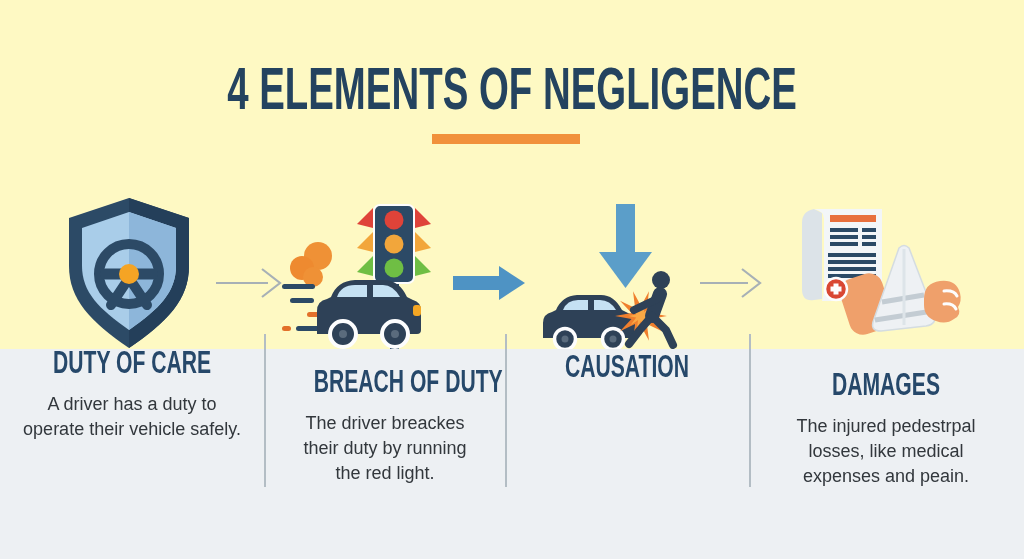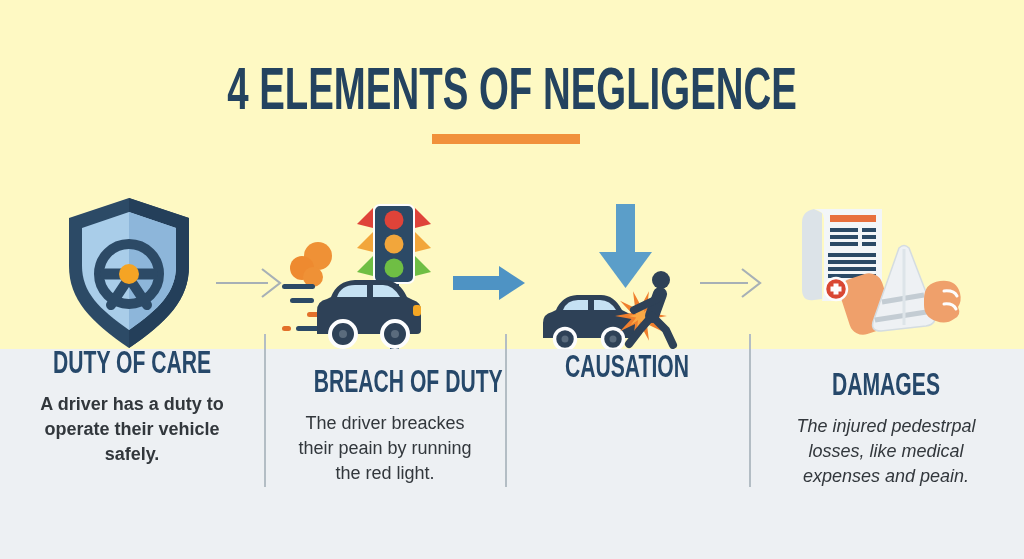--- a/index.html
+++ b/index.html
@@ -162,30 +162,30 @@
     </svg>
   </div>
 
   <div class="panel"></div>
   <div class="divider" style="left:264px;"></div>
   <div class="divider" style="left:505px;"></div>
   <div class="divider" style="left:749px;"></div>
 
   <div class="col" style="left:12px;top:344px;width:240px;">
     <h2>DUTY OF CARE</h2>
-    <p style="width:228px;font-weight:bold;">A driver has a duty to operate their vehicle safely.</p>
+    <p style="width:228px;">A driver has a duty to operate their vehicle safely.</p>
   </div>
 
   <div class="col" style="left:277px;top:363px;width:216px;">
     <h2>BREACH OF DUTY</h2>
-    <p style="width:190px;">The driver breackes their peain by running the red light.</p>
+    <p style="width:190px;">The driver breackes their duty by running the red light.</p>
   </div>
 
   <div class="col" style="left:514px;top:348px;width:226px;">
     <h2>CAUSATION</h2>
   </div>
 
   <div class="col" style="left:771px;top:366px;width:230px;">
     <h2>DAMAGES</h2>
-    <p style="width:210px;font-style:italic;">The injured pedestrpal losses, like medical expenses and peain.</p>
+    <p style="width:210px;">The injured pedestrpal losses, like medical expenses and peain.</p>
   </div>
 
 </div>
 
 </body></html>

